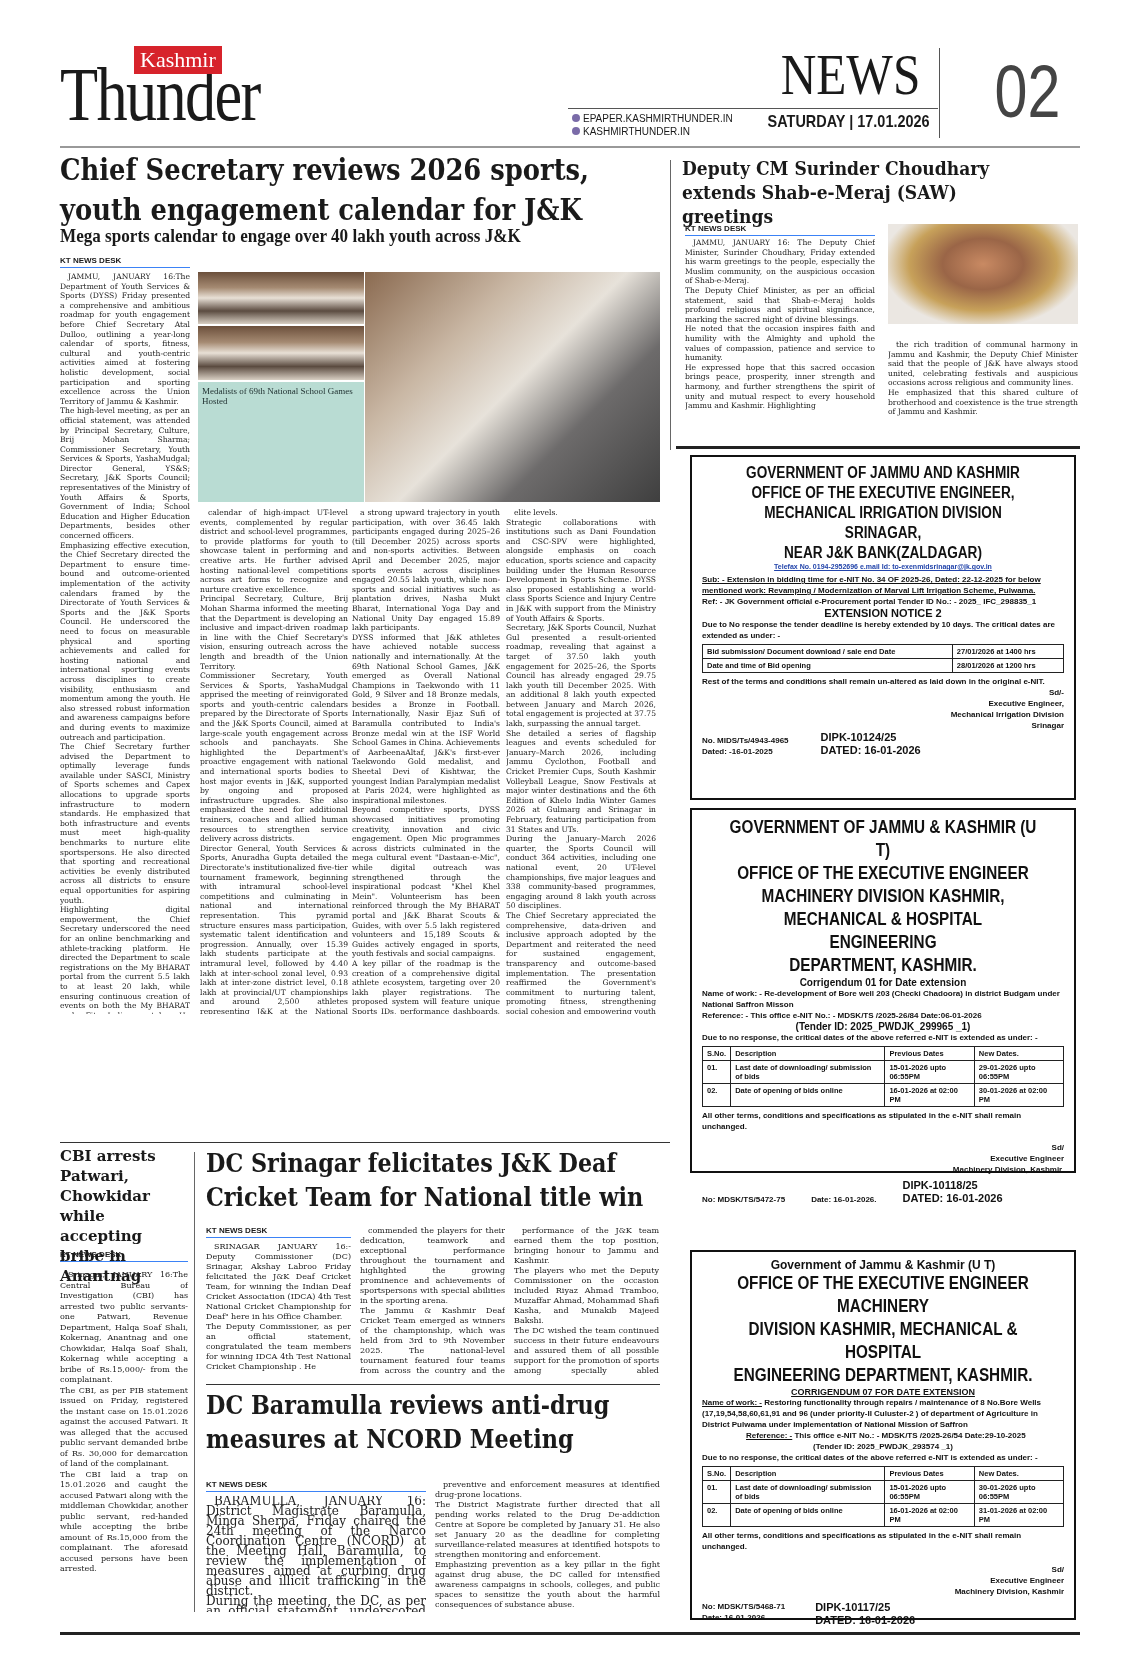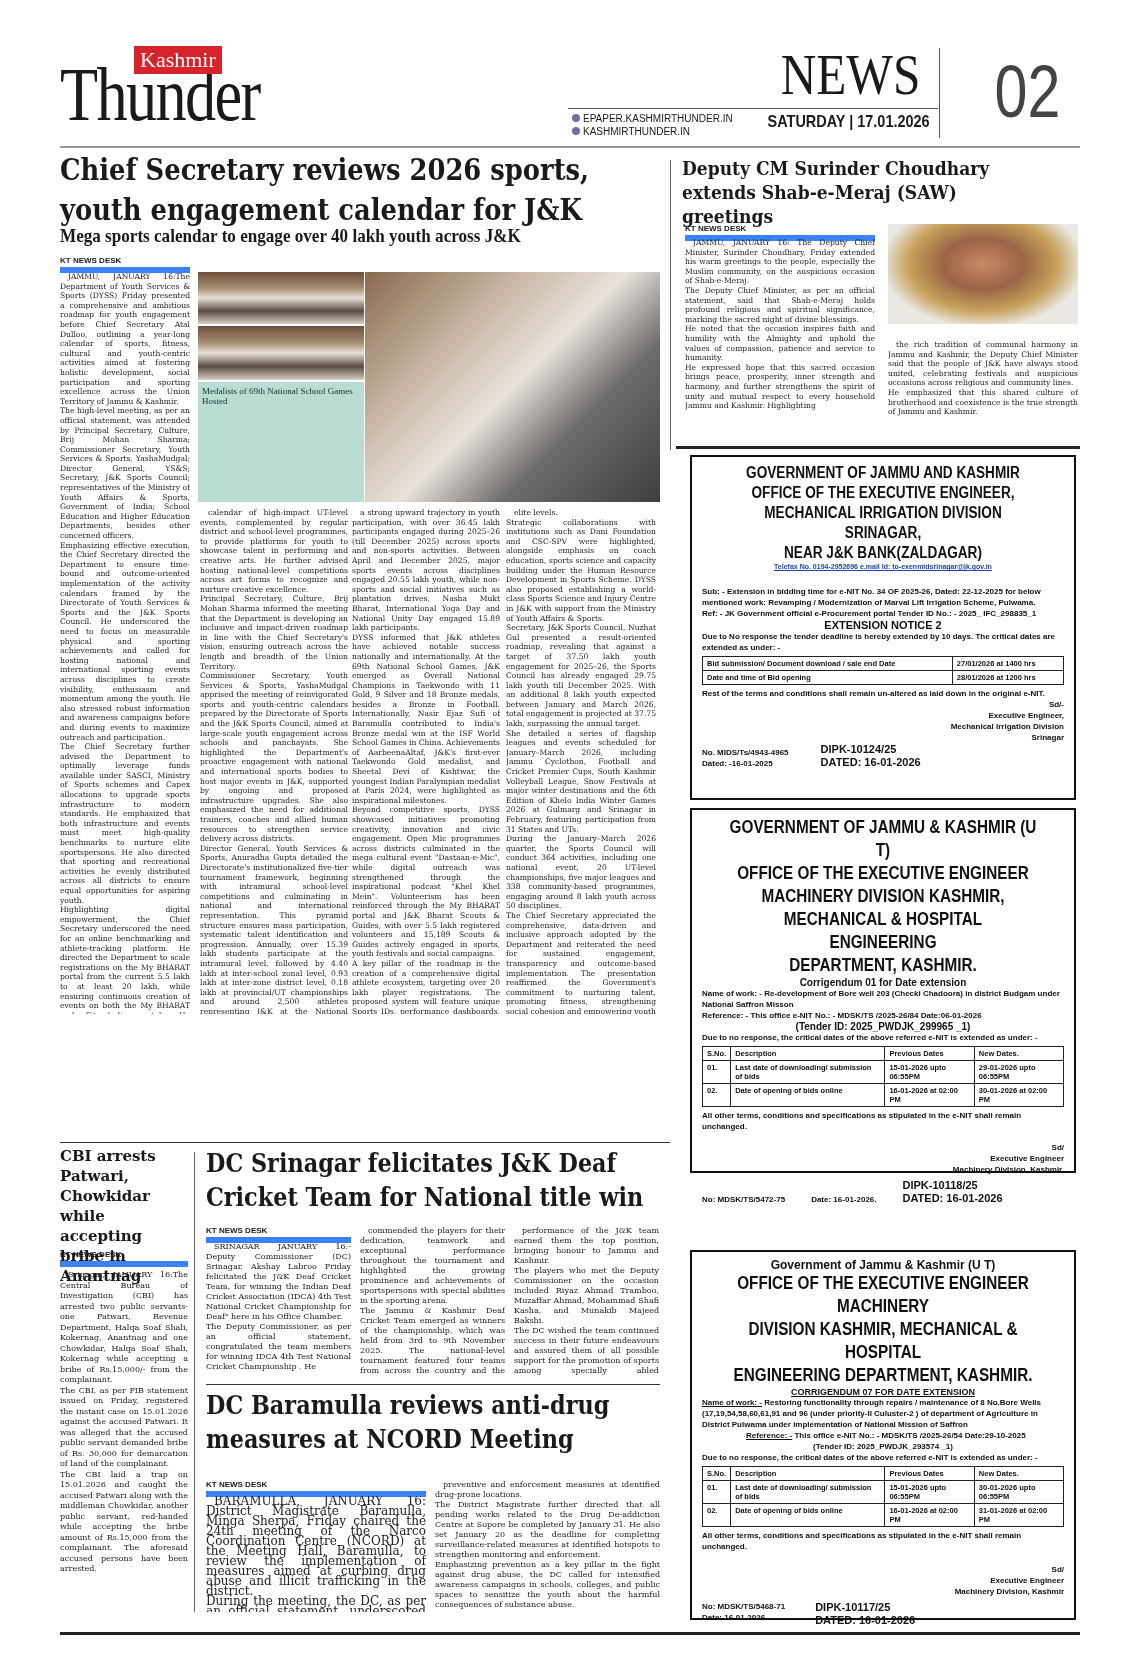--- a/index.html
+++ b/index.html
@@ -13,21 +13,21 @@
   .news-num { position: absolute; right: 20px; top: 4px; font-family: "Liberation Sans", sans-serif; font-size: 74px; color: #444; line-height: 84px; transform: scaleX(0.8); transform-origin: right; }
   .news-sep { position: absolute; right: 140px; top: 2px; width: 1px; height: 90px; background: #555; }
   .news-rule { position: absolute; left: 508px; right: 142px; top: 62px; height: 1px; background: #555; }
   .weblinks { position: absolute; left: 512px; top: 66px; font-family: "Liberation Sans", sans-serif; font-size: 10px; line-height: 13px; }
   .weblinks span.ic { display: inline-block; width: 8px; height: 8px; border-radius: 50%; background: #7a6ba8; margin-right: 3px; }
   .dateline { position: absolute; right: 150px; top: 66px; font-family: "Liberation Sans", sans-serif; font-size: 17px; font-weight: bold; transform: scaleX(0.85); transform-origin: right; }
   .top-rule { left: 60px; top: 146px; width: 1020px; height: 2px; background: #999; }
 
   h1.main { left: 60px; top: 150px; width: 600px; font-family: "DejaVu Serif", serif; font-weight: bold; font-size: 30px; line-height: 40px; transform: scaleX(0.86); transform-origin: left; width: 700px; }
   .deck { left: 60px; top: 225px; font-family: "Liberation Serif", serif; font-weight: bold; font-size: 19px; transform: scaleX(0.9); transform-origin: left; width: 640px; }
-  .desk { font-family: "Liberation Sans", sans-serif; font-weight: bold; font-size: 8px; border-bottom: 6px solid #3b82f6; padding-bottom: 2px; }
+  .desk { font-family: "Liberation Sans", sans-serif; font-weight: bold; font-size: 8px; border-bottom: 1px solid #3b82f6; padding-bottom: 2px; }
   .col { font-family: "DejaVu Serif", serif; font-size: 7.6px; line-height: 9.6px; text-align: justify; overflow: hidden; color: #222; }
   .col p { text-indent: 8px; }
   .photo { background: linear-gradient(135deg, #8a6a50 0%, #c9b7a4 30%, #e7e2da 50%, #6d6b6b 70%, #3f3f3f 100%); }
   .photo-meeting { background: linear-gradient(180deg, #6b4f3b 0%, #a58a72 30%, #e8e0d6 50%, #5b4b40 75%, #d8cfc3 100%); }
   .photo-medal { background: #b9dcd3; }
   .photo-medal .cap { font-family: "Liberation Serif", serif; font-size: 9px; color: #233; padding: 4px; }
   .photo-portrait { background: radial-gradient(ellipse at 50% 40%, #c98a63 0%, #9a6547 30%, #c7a15a 55%, #ebe7e2 75%); }
   .vrule { width: 1px; background: #666; }
   .hrule { height: 1px; background: #333; }
   .hrule-thick { height: 3px; background: #222; }
@@ -128,21 +128,21 @@
   </div>
 
 <div class="abs hrule-thick" style="left:676px;top:446px;width:404px;"></div>
 
 <div class="abs ad" style="left:690px;top:455px;width:386px;height:345px;">
   <div class="t1">GOVERNMENT OF JAMMU AND KASHMIR</div>
   <div class="t1">OFFICE OF THE EXECUTIVE ENGINEER,</div>
   <div class="t1">MECHANICAL IRRIGATION DIVISION SRINAGAR,</div>
   <div class="t1">NEAR J&amp;K BANK(ZALDAGAR)</div>
   <div class="link">Telefax No. 0194-2952696 e.mail Id: to-exenmidsrinagar@jk.gov.in</div>
-  <div class="small" style="margin-top:16px;">Sub: - Extension in bidding time for e-NIT No. 34 OF 2025-26, Dated: 22-12-2025 for below mentioned work: Revamping / Modernization of Marval Lift Irrigation Scheme, Pulwama.</div>
+  <div class="small" style="margin-top:4px;text-decoration:underline;">Sub: - Extension in bidding time for e-NIT No. 34 OF 2025-26, Dated: 22-12-2025 for below mentioned work: Revamping / Modernization of Marval Lift Irrigation Scheme, Pulwama.</div>
   <div class="small">Ref: - JK Government official e-Procurement portal Tender ID No.: - 2025_ IFC_298835_1</div>
   <div class="center" style="font-weight:bold;font-size:11px;">EXTENSION NOTICE 2</div>
   <div class="small">Due to No response the tender deadline is hereby extended by 10 days. The critical dates are extended as under: -</div>
   <table>
     <tbody>
         <tr>
           <td>Bid submission/ Document download / sale end Date</td>
           <td>27/01/2026 at 1400 hrs</td>
         </tr>
     <tr>

